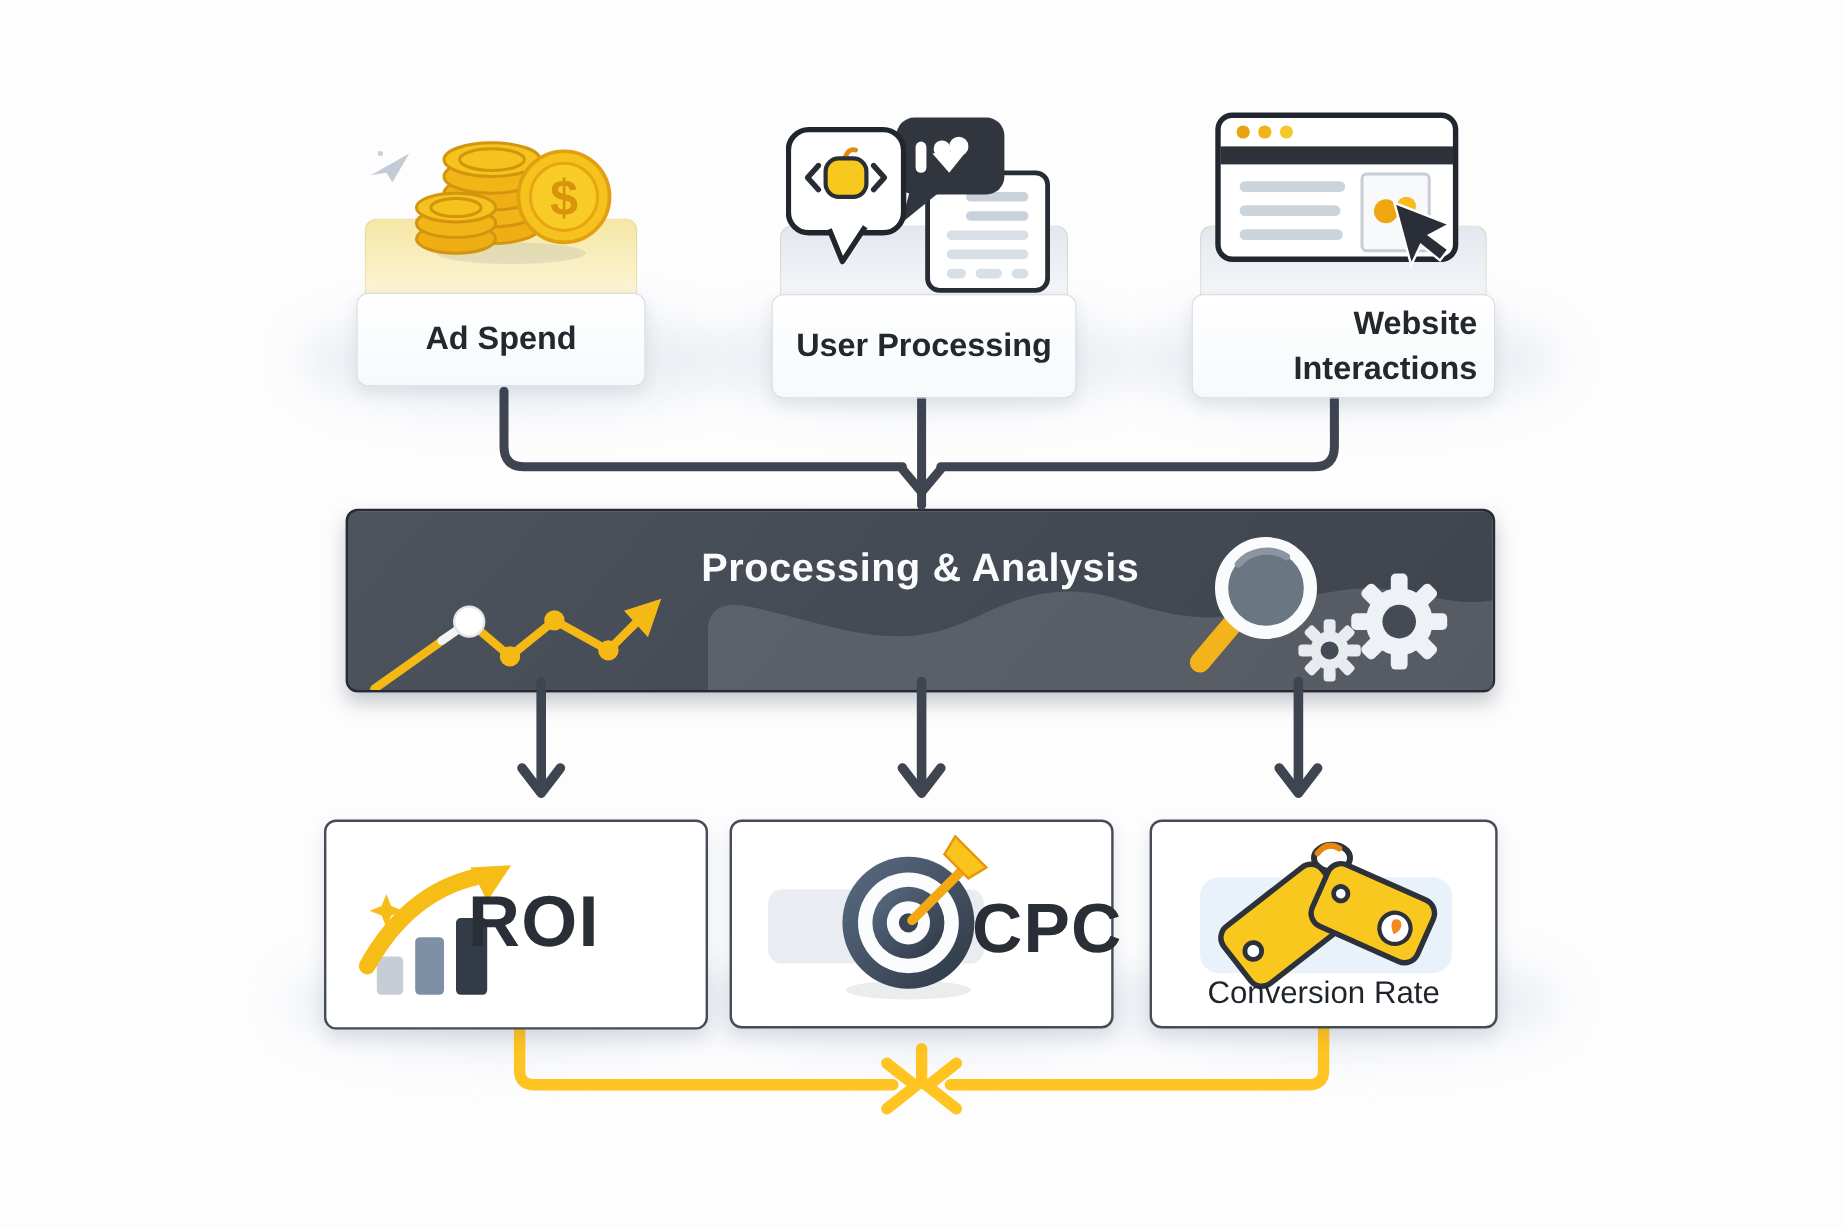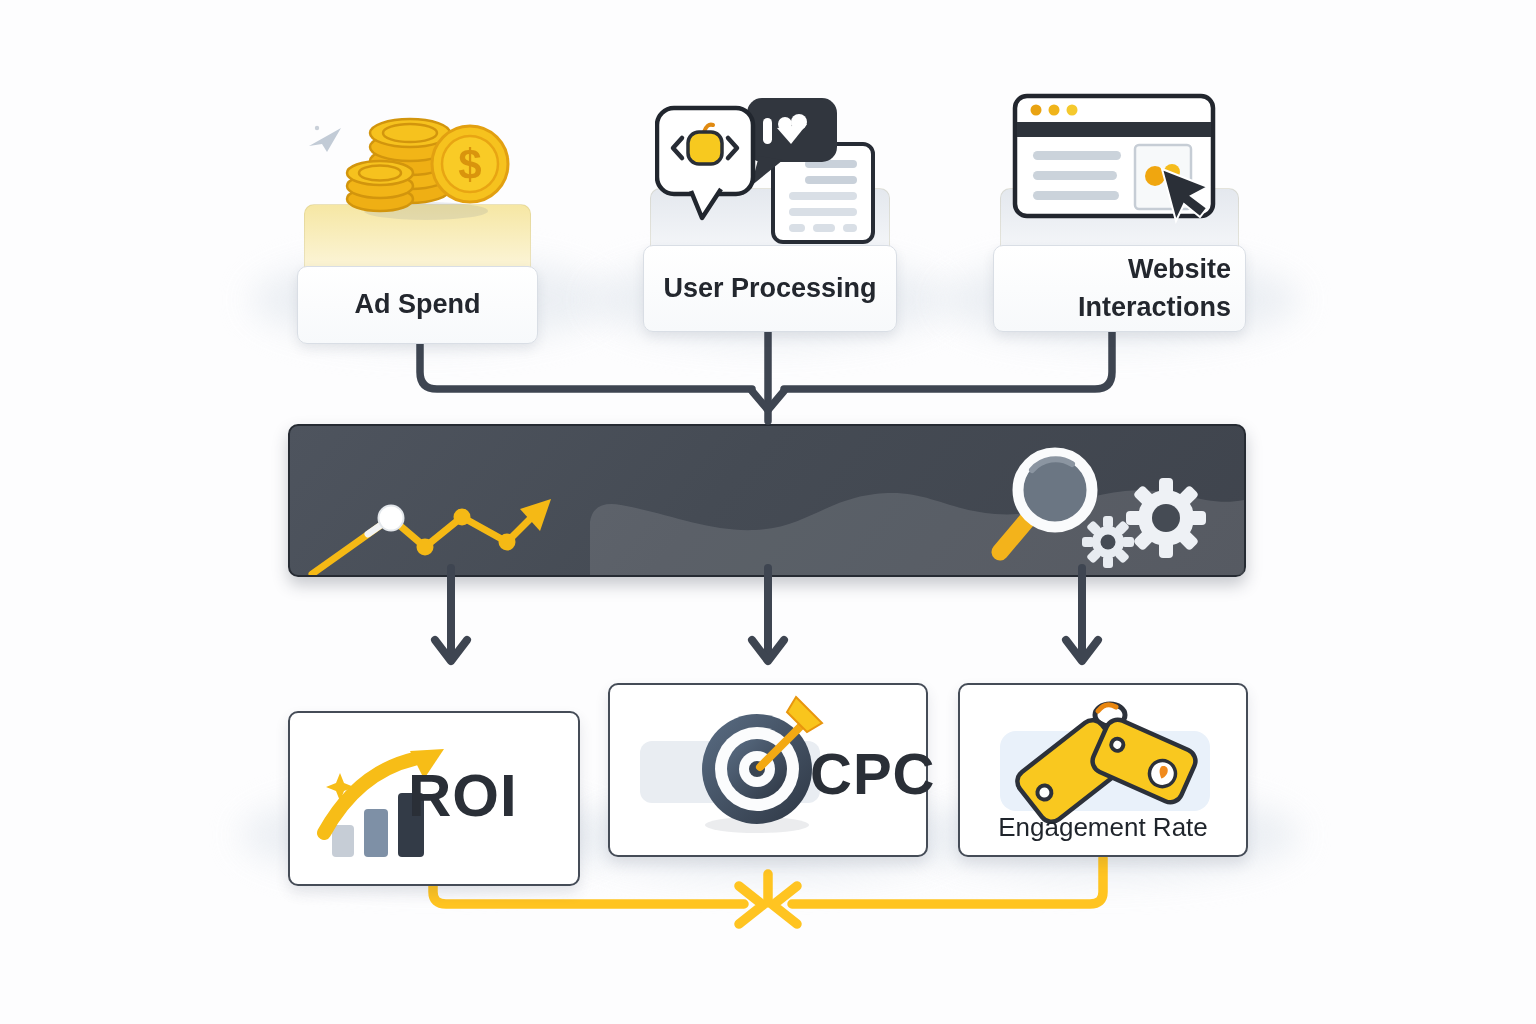--- a/index.html
+++ b/index.html
@@ -72,21 +72,21 @@
 
     <g stroke="#ffc421" stroke-width="9.5" fill="none" stroke-linecap="round" stroke-linejoin="round">
       <path d="M433,858 L433,892 Q433,904 446,904 L744,904"></path>
       <polyline points="739,886 763,905 739,924"></polyline>
       <path d="M1103,858 L1103,892 Q1103,904 1090,904 L792,904"></path>
       <polyline points="797,886 773,905 797,924"></polyline>
       <path d="M768,874 L768,903"></path>
     </g>
   </svg>
 
-  <div class="src-card" style="left:297px;top:204px;width:241px;height:140px;">
+  <div class="src-card" style="left:297px;top:182px;width:241px;height:140px;">
     <div class="src-icon-panel yellow"></div>
     <div class="src-label-panel" style="top:62px;">Ad Spend</div>
   </div>
 
   <div class="src-card" style="left:643px;top:188px;width:254px;height:144px;">
     <div class="src-icon-panel gray"></div>
     <div class="src-label-panel" style="top:57px;">User Processing</div>
   </div>
 
   <div class="src-card" style="left:993px;top:188px;width:253px;height:144px;">
@@ -219,22 +219,23 @@
             <rect x="-7" y="-40" width="14" height="17" rx="4" transform="rotate(225)"></rect>
             <rect x="-7" y="-40" width="14" height="17" rx="4" transform="rotate(270)"></rect>
             <rect x="-7" y="-40" width="14" height="17" rx="4" transform="rotate(315)"></rect>
           </g>
           <circle r="28" fill="#eef1f5"></circle>
           <circle r="14" fill="#454b54"></circle>
         </g>
       </g>
     </svg>
   </div>
-
-  <div class="out-card" style="left:288px;top:683px;width:292px;height:175px;margin-top:28px;">
+  <div id="proc-title" style="left:288px;width:958px;position:absolute;top:454px;">Processing &amp; Analysis</div>
+
+  <div class="out-card" style="left:270px;top:683px;width:320px;height:175px;">
     <svg style="position:absolute;left:20px;top:22px;" width="160" height="132" viewBox="0 0 160 132">
       <rect x="22" y="90" width="22" height="32" rx="4" fill="#c6cdd6"></rect>
       <rect x="54" y="74" width="24" height="48" rx="4" fill="#7e90a6"></rect>
       <rect x="88" y="58" width="26" height="64" rx="4" fill="#333b47"></rect>
       <path d="M14,98 C34,62 62,34 104,24" fill="none" stroke="#f7bd17" stroke-width="14" stroke-linecap="round"></path>
       <polygon points="134,14 100,16 114,44" fill="#f7bd17"></polygon>
       <path d="M30,38 L34,48 L44,52 L34,56 L30,66 L26,56 L16,52 L26,48 Z" fill="#f7bd17"></path>
     </svg>
     <div class="metric-text" style="left:118px;top:48px;font-size:60px;">ROI</div>
   </div>
@@ -269,16 +270,16 @@
         <rect x="-52" y="-30" width="104" height="60" rx="12" fill="#f9c81f" stroke="#2c313a" stroke-width="4.5"></rect>
         <circle cx="-35" cy="0" r="7" fill="#fdfefe" stroke="#2c313a" stroke-width="4"></circle>
       </g>
       <g transform="translate(184,76) rotate(24)">
         <rect x="-48" y="-28" width="96" height="56" rx="12" fill="#f9c81f" stroke="#2c313a" stroke-width="4.5"></rect>
         <circle cx="-31" cy="-4" r="6" fill="#fdfefe" stroke="#2c313a" stroke-width="4"></circle>
         <circle cx="22" cy="4" r="13" fill="#ffffff" stroke="#2c313a" stroke-width="3.5"></circle>
         <path d="M18,-2 C24,-8 30,2 23,9 C19,5 17,2 18,-2 Z" fill="#f08a1d"></path>
       </g>
     </svg>
-    <div class="out-caption">Engagement Rate</div>
+    <div class="out-caption">Conversion Rate</div>
   </div>
 
 </div>
 
 </body></html>

